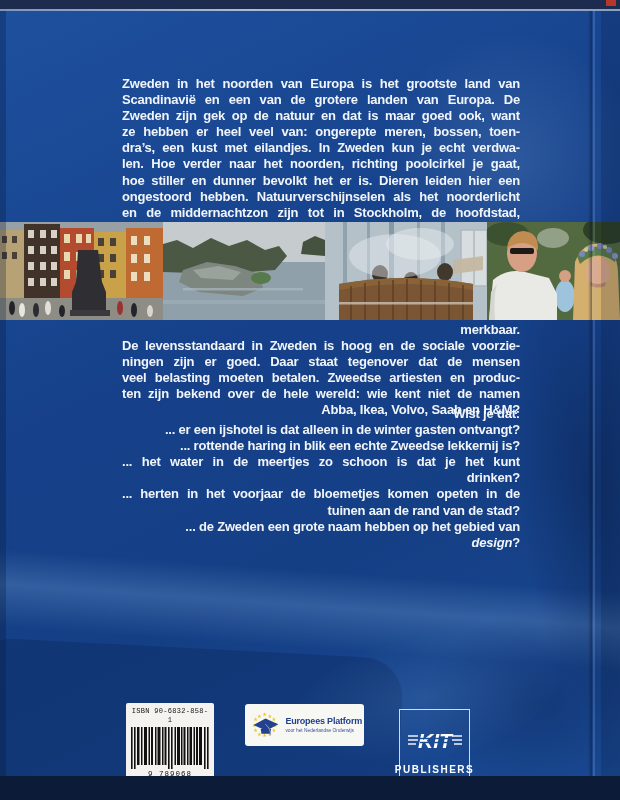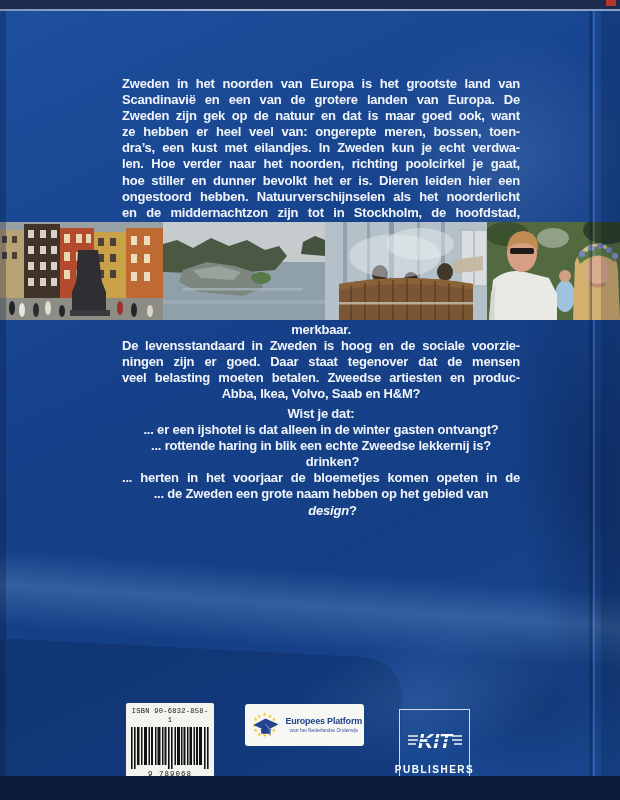--- a/index.html
+++ b/index.html
@@ -32,36 +32,36 @@
   .crease-hi{position:absolute;left:593px;top:9px;width:2px;height:791px;z-index:5;background:rgba(160,190,230,.22);}
   .edge-right{position:absolute;left:601px;top:9px;width:19px;height:791px;z-index:4;background:rgba(5,15,45,.18);}
   .edge-left{position:absolute;left:0;top:9px;width:6px;height:791px;z-index:4;background:rgba(5,20,50,.28);}
   .edge-bottom{position:absolute;left:0;top:793px;width:620px;height:7px;z-index:4;background:rgba(5,20,50,.28);}
   
   .textblock{position:absolute;z-index:3;color:#f1f5fa;font-weight:bold;
              font-size:13px;line-height:16.1px;letter-spacing:-0.2px;}
   .intro{left:122px;top:76px;width:398px;}
   .bodyp{left:122px;top:322px;width:398px;}
   .facts{left:122px;top:406px;width:398px;}
-  .tl{text-align:center;white-space:normal;}
+  .tl{text-align:right;white-space:normal;}
   .tl.full{text-align:justify;text-align-last:justify;}
   .tl.ind{padding-left:23px;}
   .tl em{font-style:italic;}
   
   .strip{position:absolute;left:0;top:222px;width:620px;height:98px;display:flex;z-index:3;}
   .strip svg{display:block;height:98px;}
   
   .barcode{position:absolute;left:126px;top:703px;width:88px;height:77px;z-index:3;
            background:#f4f3ef;border-radius:2px;box-sizing:border-box;padding:4px 4px 2px;text-align:center;}
   .isbn-label{font-family:"Liberation Mono",monospace;font-size:7px;letter-spacing:.3px;color:#141414;line-height:9px;}
   .barcode svg{display:block;margin:2px auto 0;}
   .isbn-number{font-family:"Liberation Mono",monospace;font-size:7.5px;letter-spacing:1px;color:#111;line-height:10px;}
   .eu-logo{position:absolute;left:245px;top:704px;width:119px;height:42px;z-index:3;
            background:#f7f7f4;border-radius:3px;display:flex;align-items:center;box-sizing:border-box;padding:1px 2px;}
-  .eu-text{display:flex;flex-direction:column;justify-content:center;margin-left:3px;text-align:center;}
+  .eu-text{display:flex;flex-direction:column;justify-content:center;margin-left:3px;}
   .eu-title{color:#22418c;font-weight:bold;font-size:9px;letter-spacing:-0.2px;white-space:nowrap;line-height:11px;}
   .eu-sub{color:#39539c;font-size:4.8px;white-space:nowrap;line-height:7px;}
   .kit-logo{position:absolute;left:399px;top:709px;width:71px;height:84px;z-index:3;box-sizing:border-box;
             border:1px solid rgba(255,255,255,.8);display:flex;flex-direction:column;
             align-items:center;justify-content:center;gap:9px;}
   .kit-label{color:#fff;font-weight:bold;font-size:10px;letter-spacing:1.5px;white-space:nowrap;}
 </style>
 </head>
 <body>
 
@@ -211,30 +211,33 @@
       <circle cx="118" cy="25" r="2" fill="#c9cf8a"></circle>
       <path d="M103 60 Q111 64 119 60 L118 64 Q111 67 104 64 Z" fill="#b98a6e"></path>
     </svg>
   </div>
 
   <div class="textblock bodyp">
       <div class="tl">merkbaar.</div>
       <div class="tl full">De levensstandaard in Zweden is hoog en de sociale voorzie-</div>
       <div class="tl full">ningen zijn er goed. Daar staat tegenover dat de mensen</div>
       <div class="tl full">veel belasting moeten betalen. Zweedse artiesten en produc-</div>
+      <div class="tl full">ten zijn bekend over de hele wereld: wie kent niet de namen</div>
       <div class="tl">Abba, Ikea, Volvo, Saab en H&amp;M?</div>
     </div>
 
   <div class="textblock facts">
     <div class="tl">Wist je dat:</div>
     <div>
         <div class="tl">... er een ijshotel is dat alleen in de winter gasten ontvangt?</div>
         <div class="tl">... rottende haring in blik een echte Zweedse lekkernij is?</div>
+        <div class="tl full">... het water in de meertjes zo schoon is dat je het kunt</div>
         <div class="tl ind">drinken?</div>
         <div class="tl full">... herten in het voorjaar de bloemetjes komen opeten in de</div>
+        <div class="tl ind">tuinen aan de rand van de stad?</div>
         <div class="tl">... de Zweden een grote naam hebben op het gebied van</div>
         <div class="tl ind"><em>design</em>?</div>
       </div>
   </div>
 
   <div class="barcode">
     <div class="isbn-label">ISBN 90-6832-858-1</div>
     <svg width="78" height="42" viewBox="0 0 78 42">
       <g fill="#111">
         <rect x="0" y="0" width="1.6" height="42"></rect>

